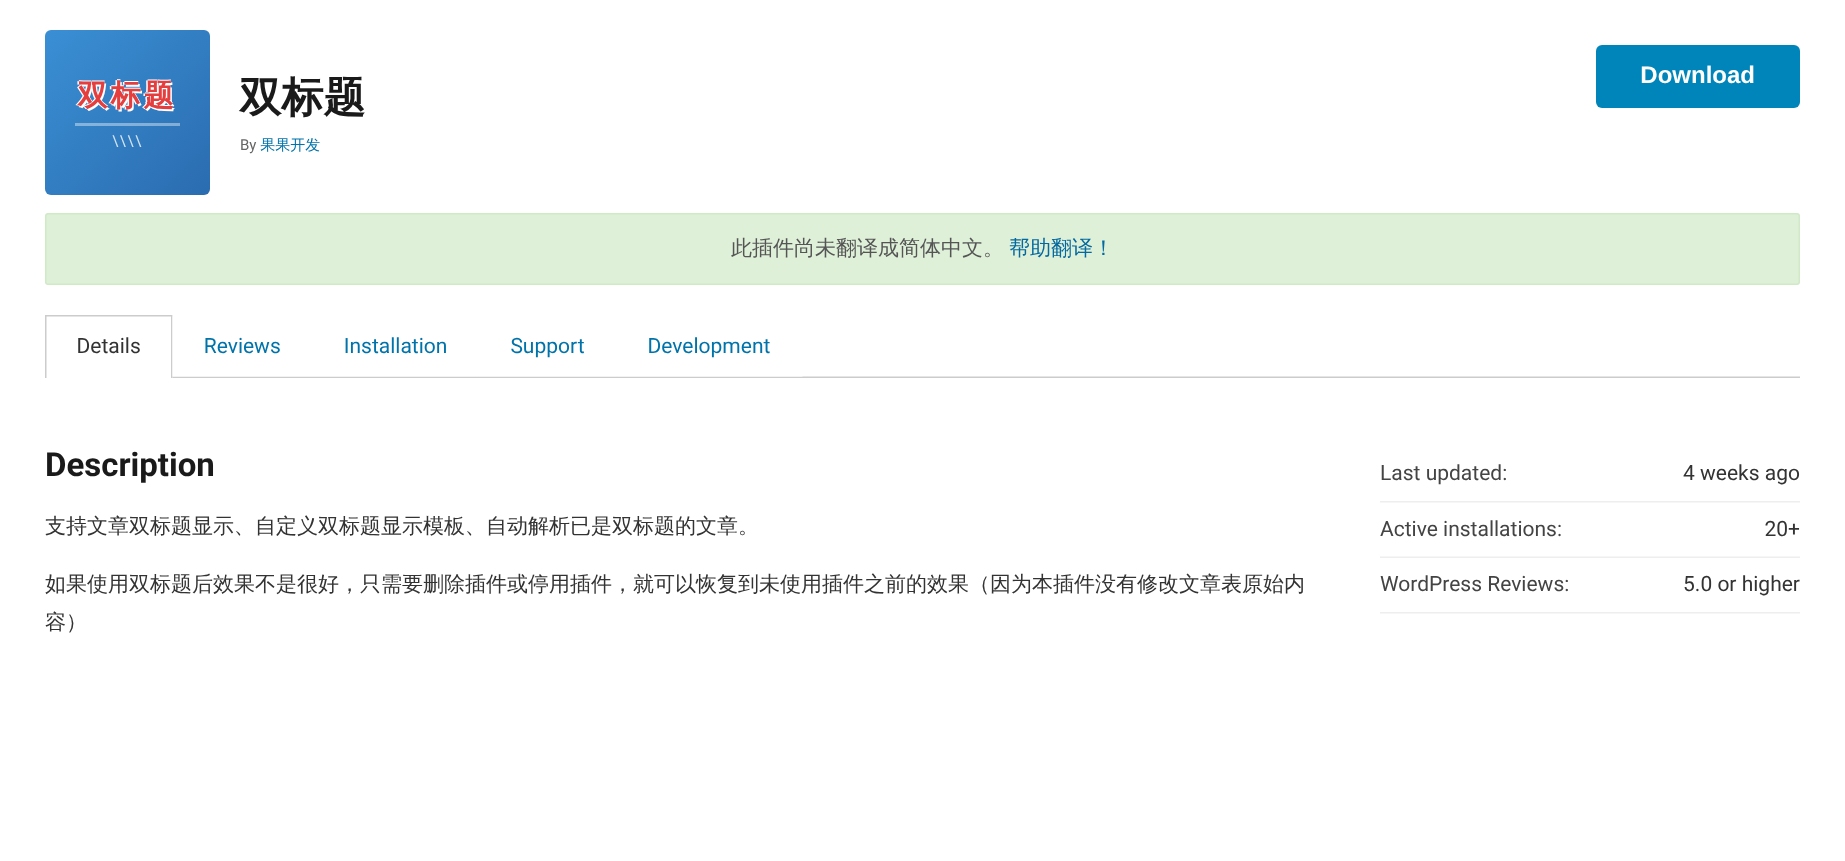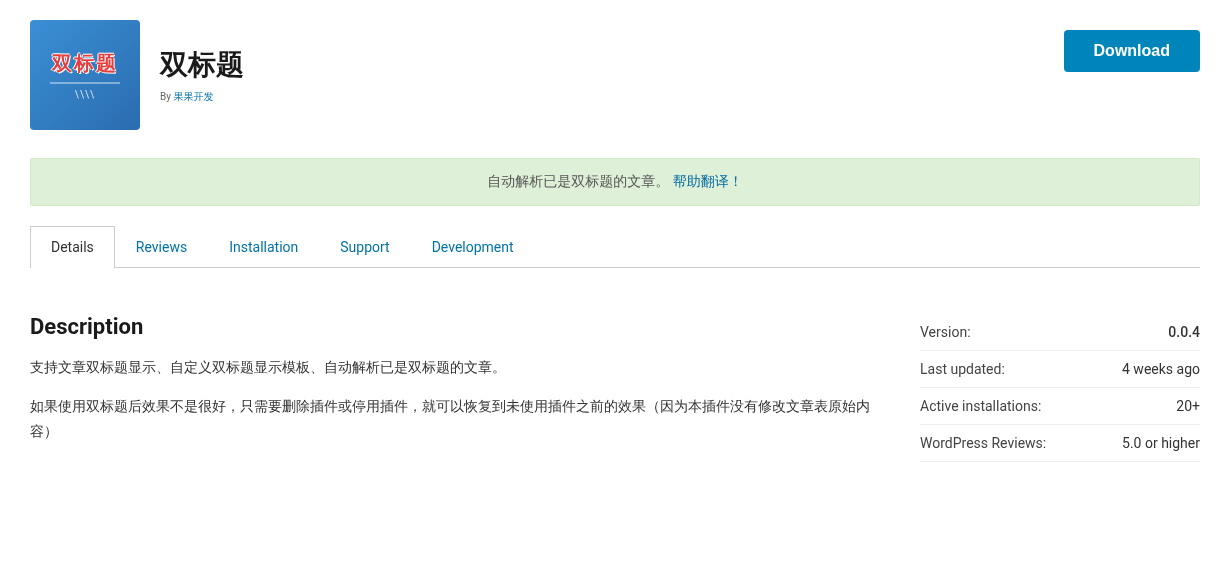--- a/index.html
+++ b/index.html
@@ -12,21 +12,21 @@
     .page-container {
       max-width: 1230px;
       margin: 0 auto;
       padding: 20px 30px;
     }
     
     .plugin-header {
       display: flex;
       align-items: flex-end;
       justify-content: space-between;
-      padding-bottom: 28px;
+      padding-bottom: 12px;
     }
     .plugin-header-left {
       display: flex;
       align-items: center;
       gap: 20px;
     }
     .plugin-icon {
       width: 110px;
       height: 110px;
       border-radius: 4px;
@@ -191,45 +191,41 @@
         <p class="plugin-author">
           <span>By</span>
           <a href="#">果果开发</a>
         </p>
       </div>
     </div>
     <button class="download-btn">Download</button>
   </div>
 
   <div class="translation-notice">
-    <span>自动解析已是双标题的文章。</span>
+    <span>此插件尚未翻译成简体中文。</span>
     <a href="#">帮助翻译！</a>
   </div>
 
   <nav class="tabs">
     <a class="tab-item active" href="#">Details</a>
     <a class="tab-item" href="#">Reviews</a>
     <a class="tab-item" href="#">Installation</a>
     <a class="tab-item" href="#">Support</a>
     <a class="tab-item" href="#">Development</a>
   </nav>
 
   <div class="main-content">
     <div class="content-left">
       <h2 class="description-title">Description</h2>
       <p class="description-text">支持文章双标题显示、自定义双标题显示模板、自动解析已是双标题的文章。</p>
       <p class="description-text">如果使用双标题后效果不是很好，只需要删除插件或停用插件，就可以恢复到未使用插件之前的效果（因为本插件没有修改文章表原始内容）</p>
     </div>
     <div class="content-right">
       <div class="meta-table">
         <div class="meta-row">
-          <span class="meta-label">Version:</span>
-          <span class="meta-value">0.0.4</span>
-        </div>
-        <div class="meta-row">
           <span class="meta-label">Last updated:</span>
           <span class="meta-value bold">4 weeks ago</span>
         </div>
         <div class="meta-row">
           <span class="meta-label">Active installations:</span>
           <span class="meta-value bold">20+</span>
         </div>
         <div class="meta-row">
           <span class="meta-label">WordPress Reviews:</span>
           <span class="meta-value bold">5.0 or higher</span>

